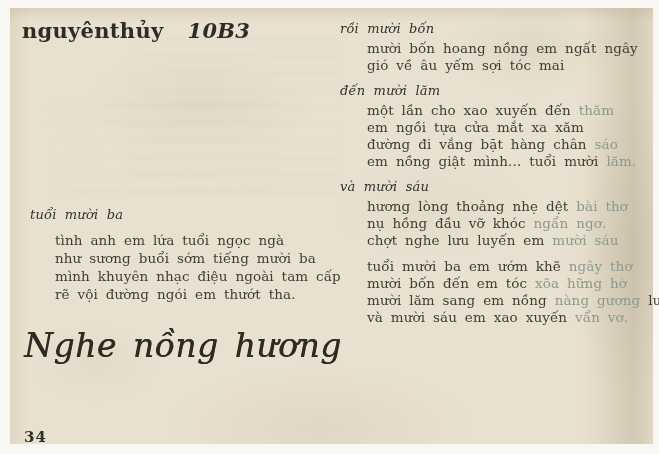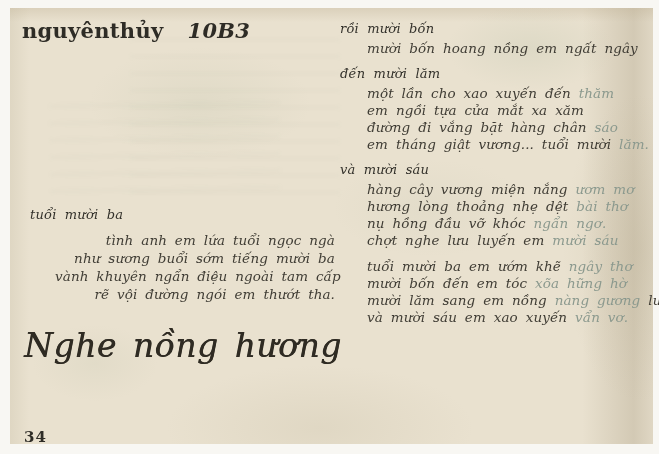--- a/index.html
+++ b/index.html
@@ -37,24 +37,24 @@
   .left-stanza{position:absolute;left:20px;top:199px;width:305px;}
   .stanza{margin-bottom:9px;}
   .stanza .head{
     font-style:italic;font-weight:normal;font-size:13px;color:#33312b;
     margin-bottom:4px;word-spacing:4px;letter-spacing:.2px;
   }
   .stanza.final{margin-top:5px;}
   .lines{margin-left:27px;}
   .left-stanza .lines{margin-left:25px;margin-top:9px;}
   .line{
-    font-style:italic;font-size:13.5px;line-height:17px;
+    font-size:13.5px;line-height:17px;
     color:#403d35;word-spacing:3.5px;letter-spacing:.1px;white-space:nowrap;
   }
-  .left-stanza .line{line-height:18px;text-align:right;}
+  .left-stanza .line{line-height:18px;}
   .faded{color:#8b998e;}
   .title{
     position:absolute;left:14px;top:318px;margin:0;
     font-style:italic;font-weight:normal;font-size:33px;color:#2f2b23;
     letter-spacing:.5px;word-spacing:5px;white-space:nowrap;
     text-shadow:0.4px 0 0 currentColor;
     text-align:center;
   }
   .pageno{
     position:absolute;left:14px;top:420px;
@@ -71,37 +71,37 @@
   <div class="header">
     <span class="author">nguyênthủy</span><span class="classtag">10B3</span>
   </div>
 
   <div class="right-col">
 
     <div class="stanza">
       <div class="head">rồi mười bốn</div>
       <div class="lines">
         <div class="line"><span>mười bốn hoang nồng em ngất ngây</span><span class="faded"></span><span></span></div>
+        <div class="line"><span>gió về âu yếm sợi tóc mai</span><span class="faded"></span><span></span></div>
       </div>
     </div>
 
     <div class="stanza">
       <div class="head">đến mười lăm</div>
       <div class="lines">
         <div class="line"><span>một lần cho xao xuyến đến </span><span class="faded">thăm</span><span></span></div>
         <div class="line"><span>em ngồi tựa cửa mắt xa xăm</span><span class="faded"></span><span></span></div>
         <div class="line"><span>đường đi vắng bặt hàng chân </span><span class="faded">sáo</span><span></span></div>
-        <div class="line"><span>em tháng giật vương... tuổi mười </span><span class="faded">lăm.</span><span></span></div>
+        <div class="line"><span>em nồng giật mình... tuổi mười </span><span class="faded">lăm.</span><span></span></div>
       </div>
     </div>
 
     <div class="stanza">
       <div class="head">và mười sáu</div>
       <div class="lines">
-        <div class="line"><span>hàng cây vương miện nắng </span><span class="faded">ươm mơ</span><span></span></div>
         <div class="line"><span>hương lòng thoảng nhẹ dệt </span><span class="faded">bài thơ</span><span></span></div>
         <div class="line"><span>nụ hồng đầu vỡ khóc </span><span class="faded">ngẩn ngơ.</span><span></span></div>
         <div class="line"><span>chợt nghe lưu luyến em </span><span class="faded">mười sáu</span><span></span></div>
       </div>
     </div>
 
     <div class="stanza final">
 
       <div class="lines">
         <div class="line"><span>tuổi mười ba em ướm khẽ </span><span class="faded">ngây thơ</span><span></span></div>
@@ -111,21 +111,21 @@
       </div>
     </div>
 
   </div>
 
   <div class="left-stanza stanza">
     <div class="head">tuổi mười ba</div>
     <div class="lines">
       <div class="line"><span>tình anh em lứa tuổi ngọc ngà</span><span class="faded"></span></div>
       <div class="line"><span>như sương buổi sớm tiếng mười ba</span><span class="faded"></span></div>
-      <div class="line"><span>vành khuyên ngẩn điệu ngoài tam cấp</span><span class="faded"></span></div>
+      <div class="line"><span>mình khuyên nhạc điệu ngoài tam cấp</span><span class="faded"></span></div>
       <div class="line"><span>rẽ vội đường ngói em thướt tha.</span><span class="faded"></span></div>
     </div>
   </div>
 
   <h1 class="title">Nghe nồng hương</h1>
 
   <div class="pageno">34</div>
 </div>
 
 </body></html>

